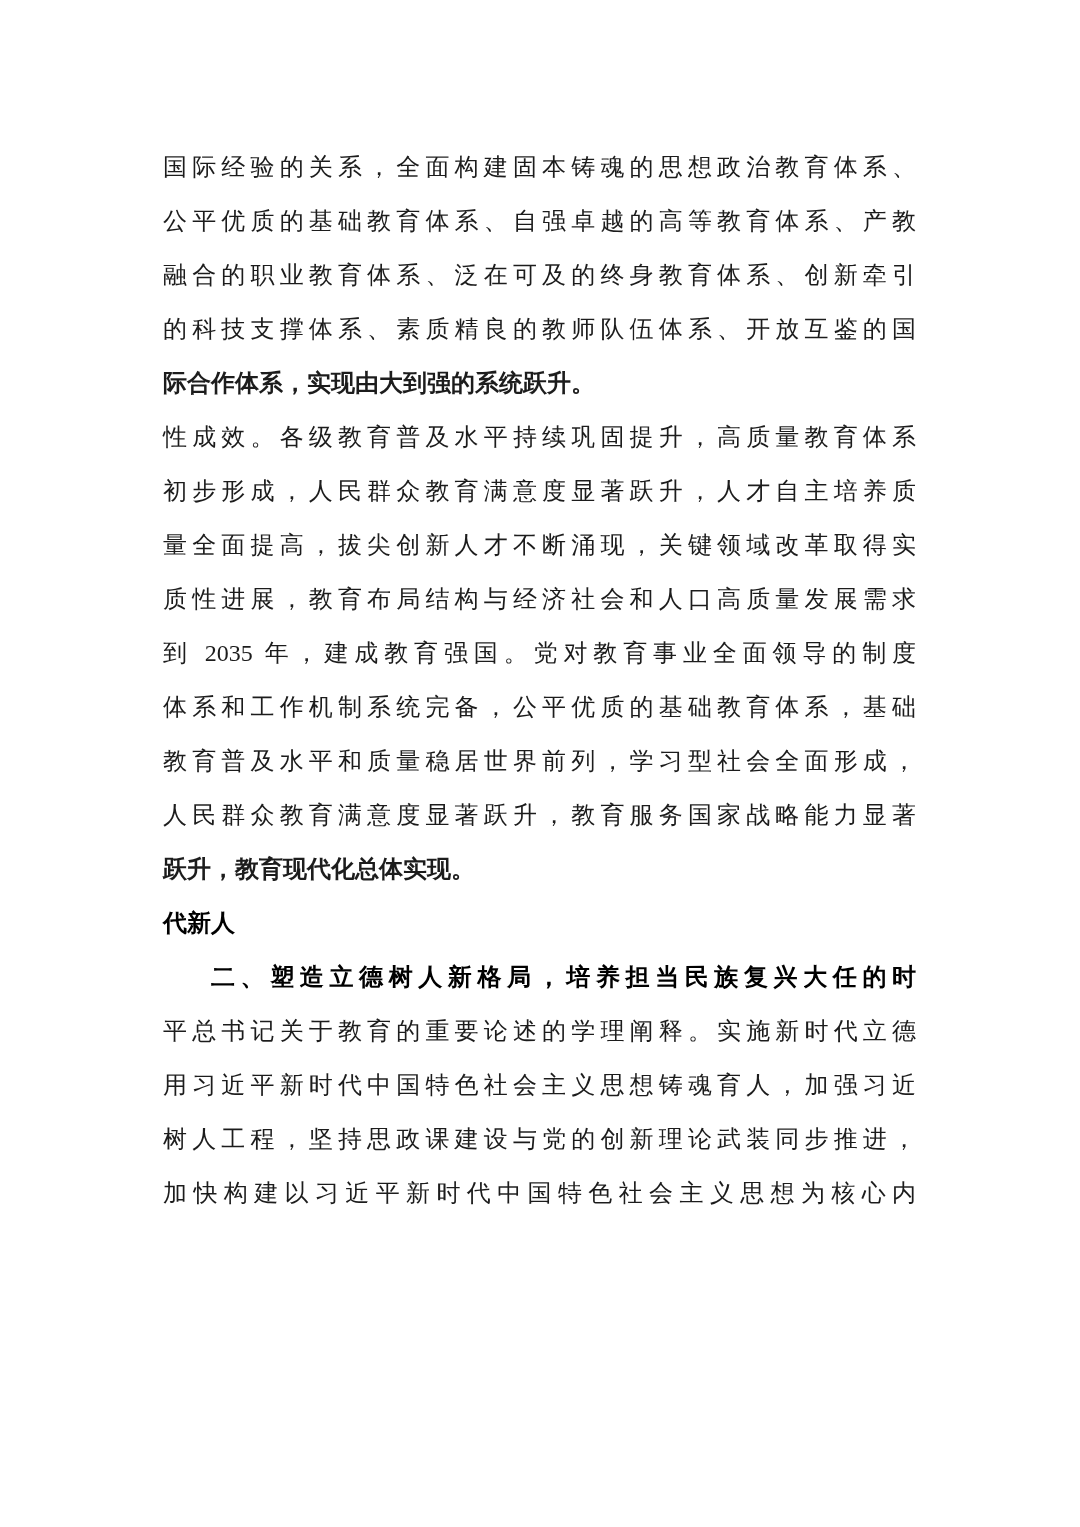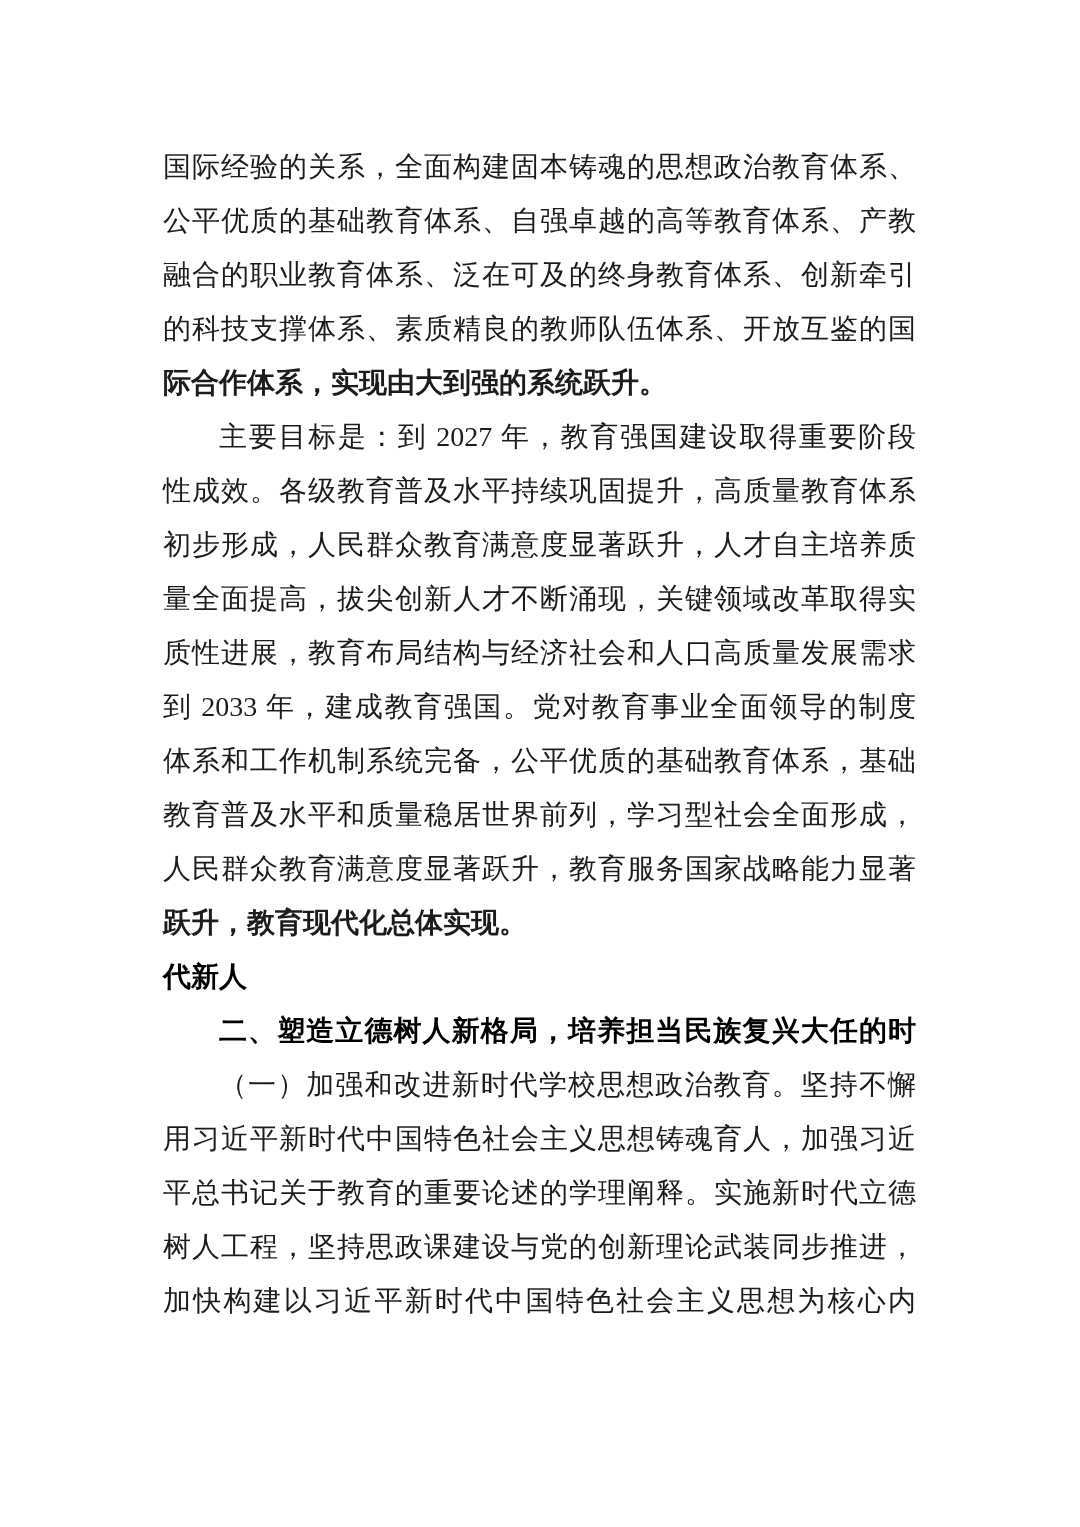--- a/index.html
+++ b/index.html
@@ -18,21 +18,21 @@
   }
   .text-block{
     position:absolute;
     left:163px;
     top:140px;
     width:753px;
   }
   .line{
     height:54px;
     line-height:54px;
-    font-size:28px;
+    font-size:24px;
     color:var(--body-ink);
     font-family:"Liberation Serif","DejaVu Serif",serif;
     text-align:justify;
     text-justify:inter-ideograph;
     overflow:visible;
     white-space:normal;
   }
   .line.fill{ text-align-last:justify; }
   .line.nofill{ text-align-last:left;font-weight:bold; }
   .line.indent{ text-indent:2em; }
@@ -45,31 +45,29 @@
 </head>
 <body>
 
 <div class="page">
   <div class="text-block">
       <div class="line fill">国际经验的关系，全面构建固本铸魂的思想政治教育体系、</div>
       <div class="line fill">公平优质的基础教育体系、自强卓越的高等教育体系、产教</div>
       <div class="line fill">融合的职业教育体系、泛在可及的终身教育体系、创新牵引</div>
       <div class="line fill">的科技支撑体系、素质精良的教师队伍体系、开放互鉴的国</div>
       <div class="line nofill">际合作体系，实现由大到强的系统跃升。</div>
-      <div class="line fill indent">主要目标是：到 2027 年，教育强国建设取得重要阶段</div>
       <div class="line fill">性成效。各级教育普及水平持续巩固提升，高质量教育体系</div>
       <div class="line fill">初步形成，人民群众教育满意度显著跃升，人才自主培养质</div>
       <div class="line fill">量全面提高，拔尖创新人才不断涌现，关键领域改革取得实</div>
       <div class="line fill">质性进展，教育布局结构与经济社会和人口高质量发展需求</div>
-      <div class="line fill">到 2033 年，建成教育强国。党对教育事业全面领导的制度</div>
+      <div class="line fill">到 2035 年，建成教育强国。党对教育事业全面领导的制度</div>
       <div class="line fill">体系和工作机制系统完备，公平优质的基础教育体系，基础</div>
       <div class="line fill">教育普及水平和质量稳居世界前列，学习型社会全面形成，</div>
       <div class="line fill">人民群众教育满意度显著跃升，教育服务国家战略能力显著</div>
       <div class="line nofill">跃升，教育现代化总体实现。</div>
       <div class="line nofill heading">代新人</div>
       <div class="line fill indent heading">二、塑造立德树人新格局，培养担当民族复兴大任的时</div>
-      <div class="line fill indent">（一）加强和改进新时代学校思想政治教育。坚持不懈</div>
+      <div class="line fill">平总书记关于教育的重要论述的学理阐释。实施新时代立德</div>
       <div class="line fill">用习近平新时代中国特色社会主义思想铸魂育人，加强习近</div>
-      <div class="line fill">平总书记关于教育的重要论述的学理阐释。实施新时代立德</div>
       <div class="line fill">树人工程，坚持思政课建设与党的创新理论武装同步推进，</div>
       <div class="line fill">加快构建以习近平新时代中国特色社会主义思想为核心内</div>
     </div>
 </div>
 
 </body></html>

